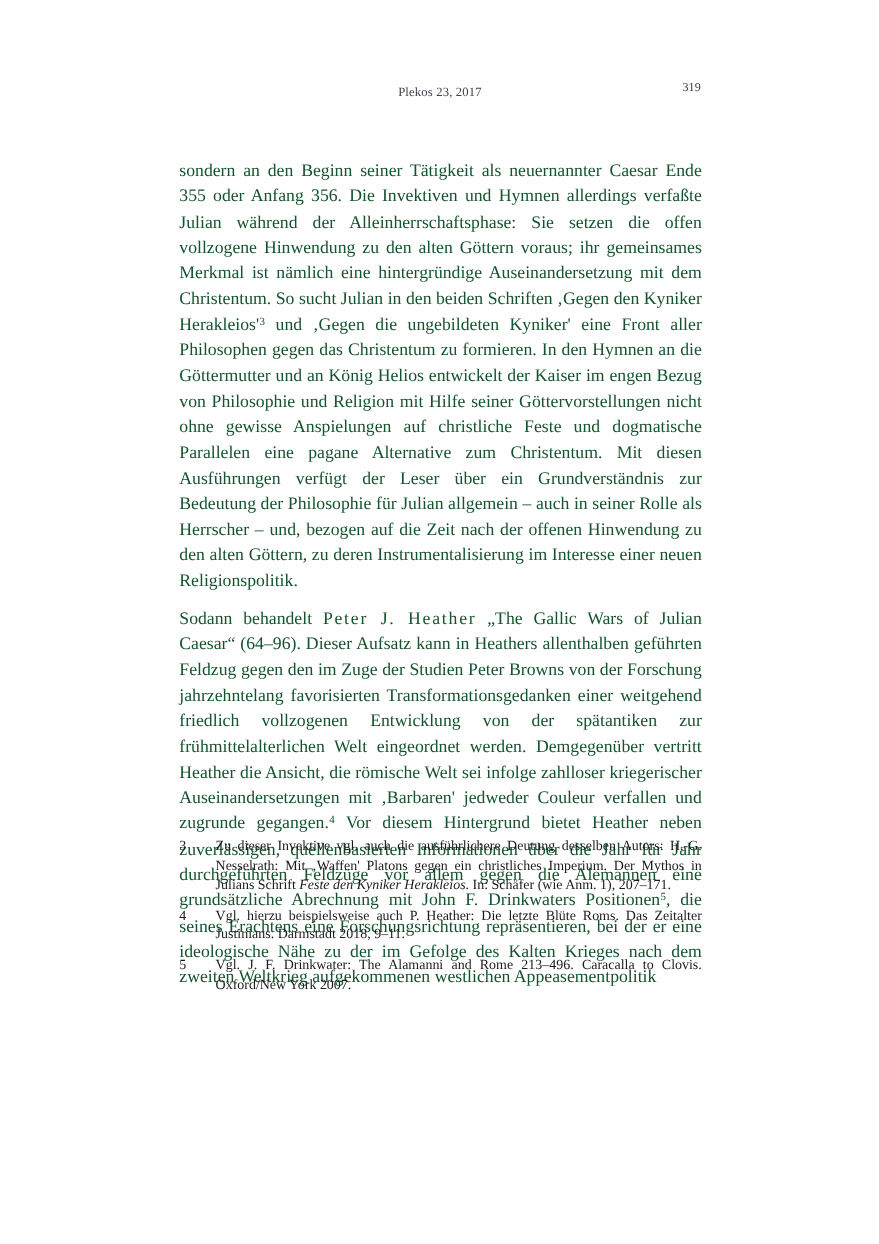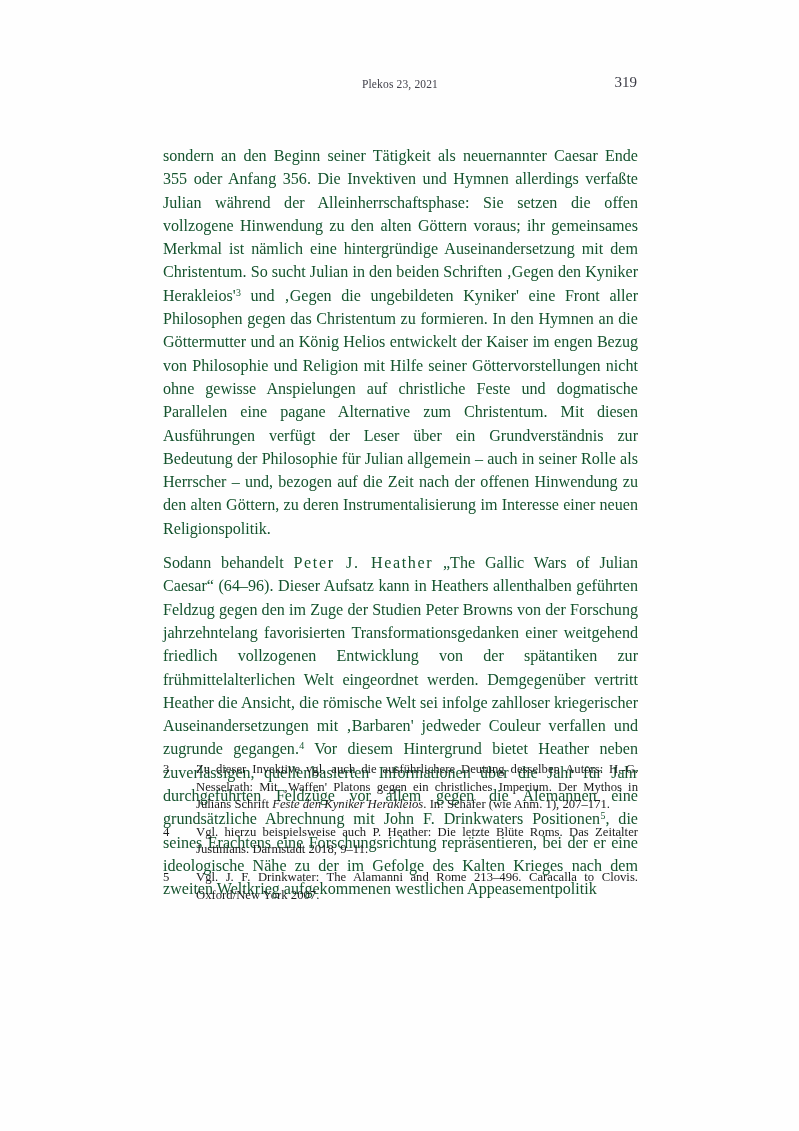--- a/index.html
+++ b/index.html
@@ -36,21 +36,21 @@
     top: 4px;
     text-align: center;
     font-size: 11.5px;
     letter-spacing: 0.15px;
     color: #40404a;
   }
   .running-head .rh-folio {
     position: absolute;
     right: 0;
     top: 0;
-    font-size: 15px;
+    font-size: 11px;
     color: #3a3a44;
   }
 
   
   .textblock {
     position: absolute;
     left: 163px;
     top: 144px;
     width: 475px;
   }
@@ -108,21 +108,21 @@
   .fn-italic {
     font-style: italic;
   }
 </style>
 </head>
 <body>
 
 <div class="page">
 
   <div class="running-head">
-    <div class="rh-title">Plekos 23, 2021</div>
+    <div class="rh-title">Plekos 23, 2017</div>
     <div class="rh-folio">319</div>
   </div>
 
   <div class="textblock">
     <p class="body"><span>sondern an den Beginn seiner Tätigkeit als neuernannter Caesar Ende 355 oder Anfang 356. Die Invektiven und Hymnen allerdings verfaßte Julian während der Alleinherrschaftsphase: Sie setzen die offen vollzogene Hinwendung zu den alten Göttern voraus; ihr gemeinsames Merkmal ist nämlich eine hintergründige Auseinandersetzung mit dem Christentum. So sucht Julian in den beiden Schriften ‚Gegen den Kyniker Herakleios'</span><sup class="fnref">3</sup><span> und ‚Gegen die ungebildeten Kyniker' eine Front aller Philosophen gegen das Christentum zu formieren. In den Hymnen an die Göttermutter und an König Helios entwickelt der Kaiser im engen Bezug von Philosophie und Religion mit Hilfe seiner Göttervorstellungen nicht ohne gewisse Anspielungen auf christliche Feste und dogmatische Parallelen eine pagane Alternative zum Christentum. Mit diesen Ausführungen verfügt der Leser über ein Grundverständnis zur Bedeutung der Philosophie für Julian allgemein – auch in seiner Rolle als Herrscher – und, bezogen auf die Zeit nach der offenen Hinwendung zu den alten Göttern, zu deren Instrumentalisierung im Interesse einer neuen Religionspolitik.</span></p>
     <p class="body"><span>Sodann behandelt </span><span class="gesperrt">Peter J. Heather</span><span> „The Gallic Wars of Julian Caesar“ (64–96). Dieser Aufsatz kann in Heathers allenthalben geführten Feldzug gegen den im Zuge der Studien Peter Browns von der Forschung jahrzehntelang favorisierten Transformationsgedanken einer weitgehend friedlich vollzogenen Entwicklung von der spätantiken zur frühmittelalterlichen Welt eingeordnet werden. Demgegenüber vertritt Heather die Ansicht, die römische Welt sei infolge zahlloser kriegerischer Auseinandersetzungen mit ‚Barbaren' jedweder Couleur verfallen und zugrunde gegangen.</span><sup class="fnref">4</sup><span> Vor diesem Hintergrund bietet Heather neben zuverlässigen, quellenbasierten Informationen über die Jahr für Jahr durchgeführten Feldzüge vor allem gegen die Alemannen eine grundsätzliche Abrechnung mit John F. Drinkwaters Positionen</span><sup class="fnref">5</sup><span>, die seines Erachtens eine Forschungsrichtung repräsentieren, bei der er eine ideologische Nähe zu der im Gefolge des Kalten Krieges nach dem zweiten Weltkrieg aufgekommenen westlichen Appeasementpolitik</span></p>
   </div>
 
   <div class="footnotes">
     <div class="footnote">

